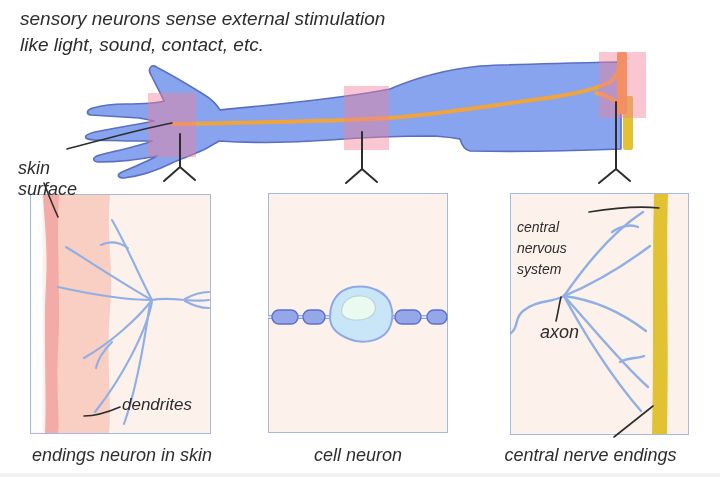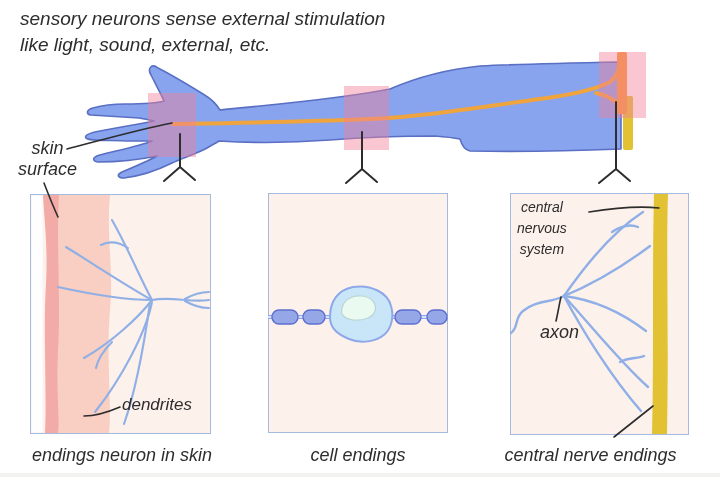--- a/index.html
+++ b/index.html
@@ -18,22 +18,22 @@
     --myelin-fill:#96a7e8;
     --myelin-outline:#5c6fd0;
     --cellbody-fill:#c9e6f8;
     --nucleus-fill:#eafaf0;
   }
   html,body{margin:0;padding:0;background:#fff;}
   .canvas{
     position:relative;width:720px;height:480px;background:#ffffff;
     overflow:hidden;font-family:"Liberation Sans",sans-serif;color:var(--ink);
   }
-  .label{position:absolute;font-style:italic;color:var(--ink);white-space:nowrap;line-height:1.2;text-align:center;}
-  .pre{white-space:pre-line;}
+  .label{position:absolute;font-style:italic;color:var(--ink);white-space:nowrap;line-height:1.2;}
+  .pre{white-space:pre-line;margin-top:20px;}
   .intro{font-size:19px;}
   .title{font-size:27px;letter-spacing:1px;text-align:right;}
   .caption{font-size:18px;text-align:center;}
   .panel{
     position:absolute;background:var(--panel-bg);
     border:1.6px solid var(--panel-border);box-sizing:border-box;
   }
   svg.art{position:absolute;left:0;top:0;z-index:3;}
   .panel{z-index:1;}
   .label{z-index:4;}
@@ -154,32 +154,32 @@
 
     <path class="leader" d="M67,149 C105,139 145,128 172,123"></path>
     <path class="leader" d="M44,183 C49,196 53,206 58,217"></path>
     <path class="leader" d="M120,407 C106,413 94,416 84,416"></path>
     <path class="leader" d="M589,212 C614,208 640,206 659,208"></path>
     <path class="leader" d="M556,321 C558,313 559,305 561,297"></path>
     <path class="leader" d="M614,437 L653,406"></path>
   </svg>
 
   <div class="label intro" style="left:20px;top:8px;">sensory neurons sense external stimulation</div>
-  <div class="label intro" style="left:20px;top:34px;">like light, sound, external, etc.</div>
+  <div class="label intro" style="left:20px;top:34px;">like light, sound, contact, etc.</div>
 
 
   <div class="label pre" style="left:18px;top:138px;font-size:18px;line-height:21px;">skin
 surface</div>
 
   <div class="label" style="left:122px;top:395px;font-size:17px;">dendrites</div>
 
 
   <div class="label pre" style="left:517px;top:197px;font-size:14px;line-height:21px;">central
 nervous
 system</div>
 
   <div class="label" style="left:540px;top:322px;font-size:18px;">axon</div>
 
   <div class="label caption" style="left:22px;top:445px;width:200px;">endings neuron in skin</div>
-  <div class="label caption" style="left:268px;top:445px;width:180px;">cell endings</div>
+  <div class="label caption" style="left:268px;top:445px;width:180px;">cell neuron</div>
   <div class="label caption" style="left:488px;top:445px;width:205px;">central nerve endings</div>
 
 </div>
 
 </body></html>

